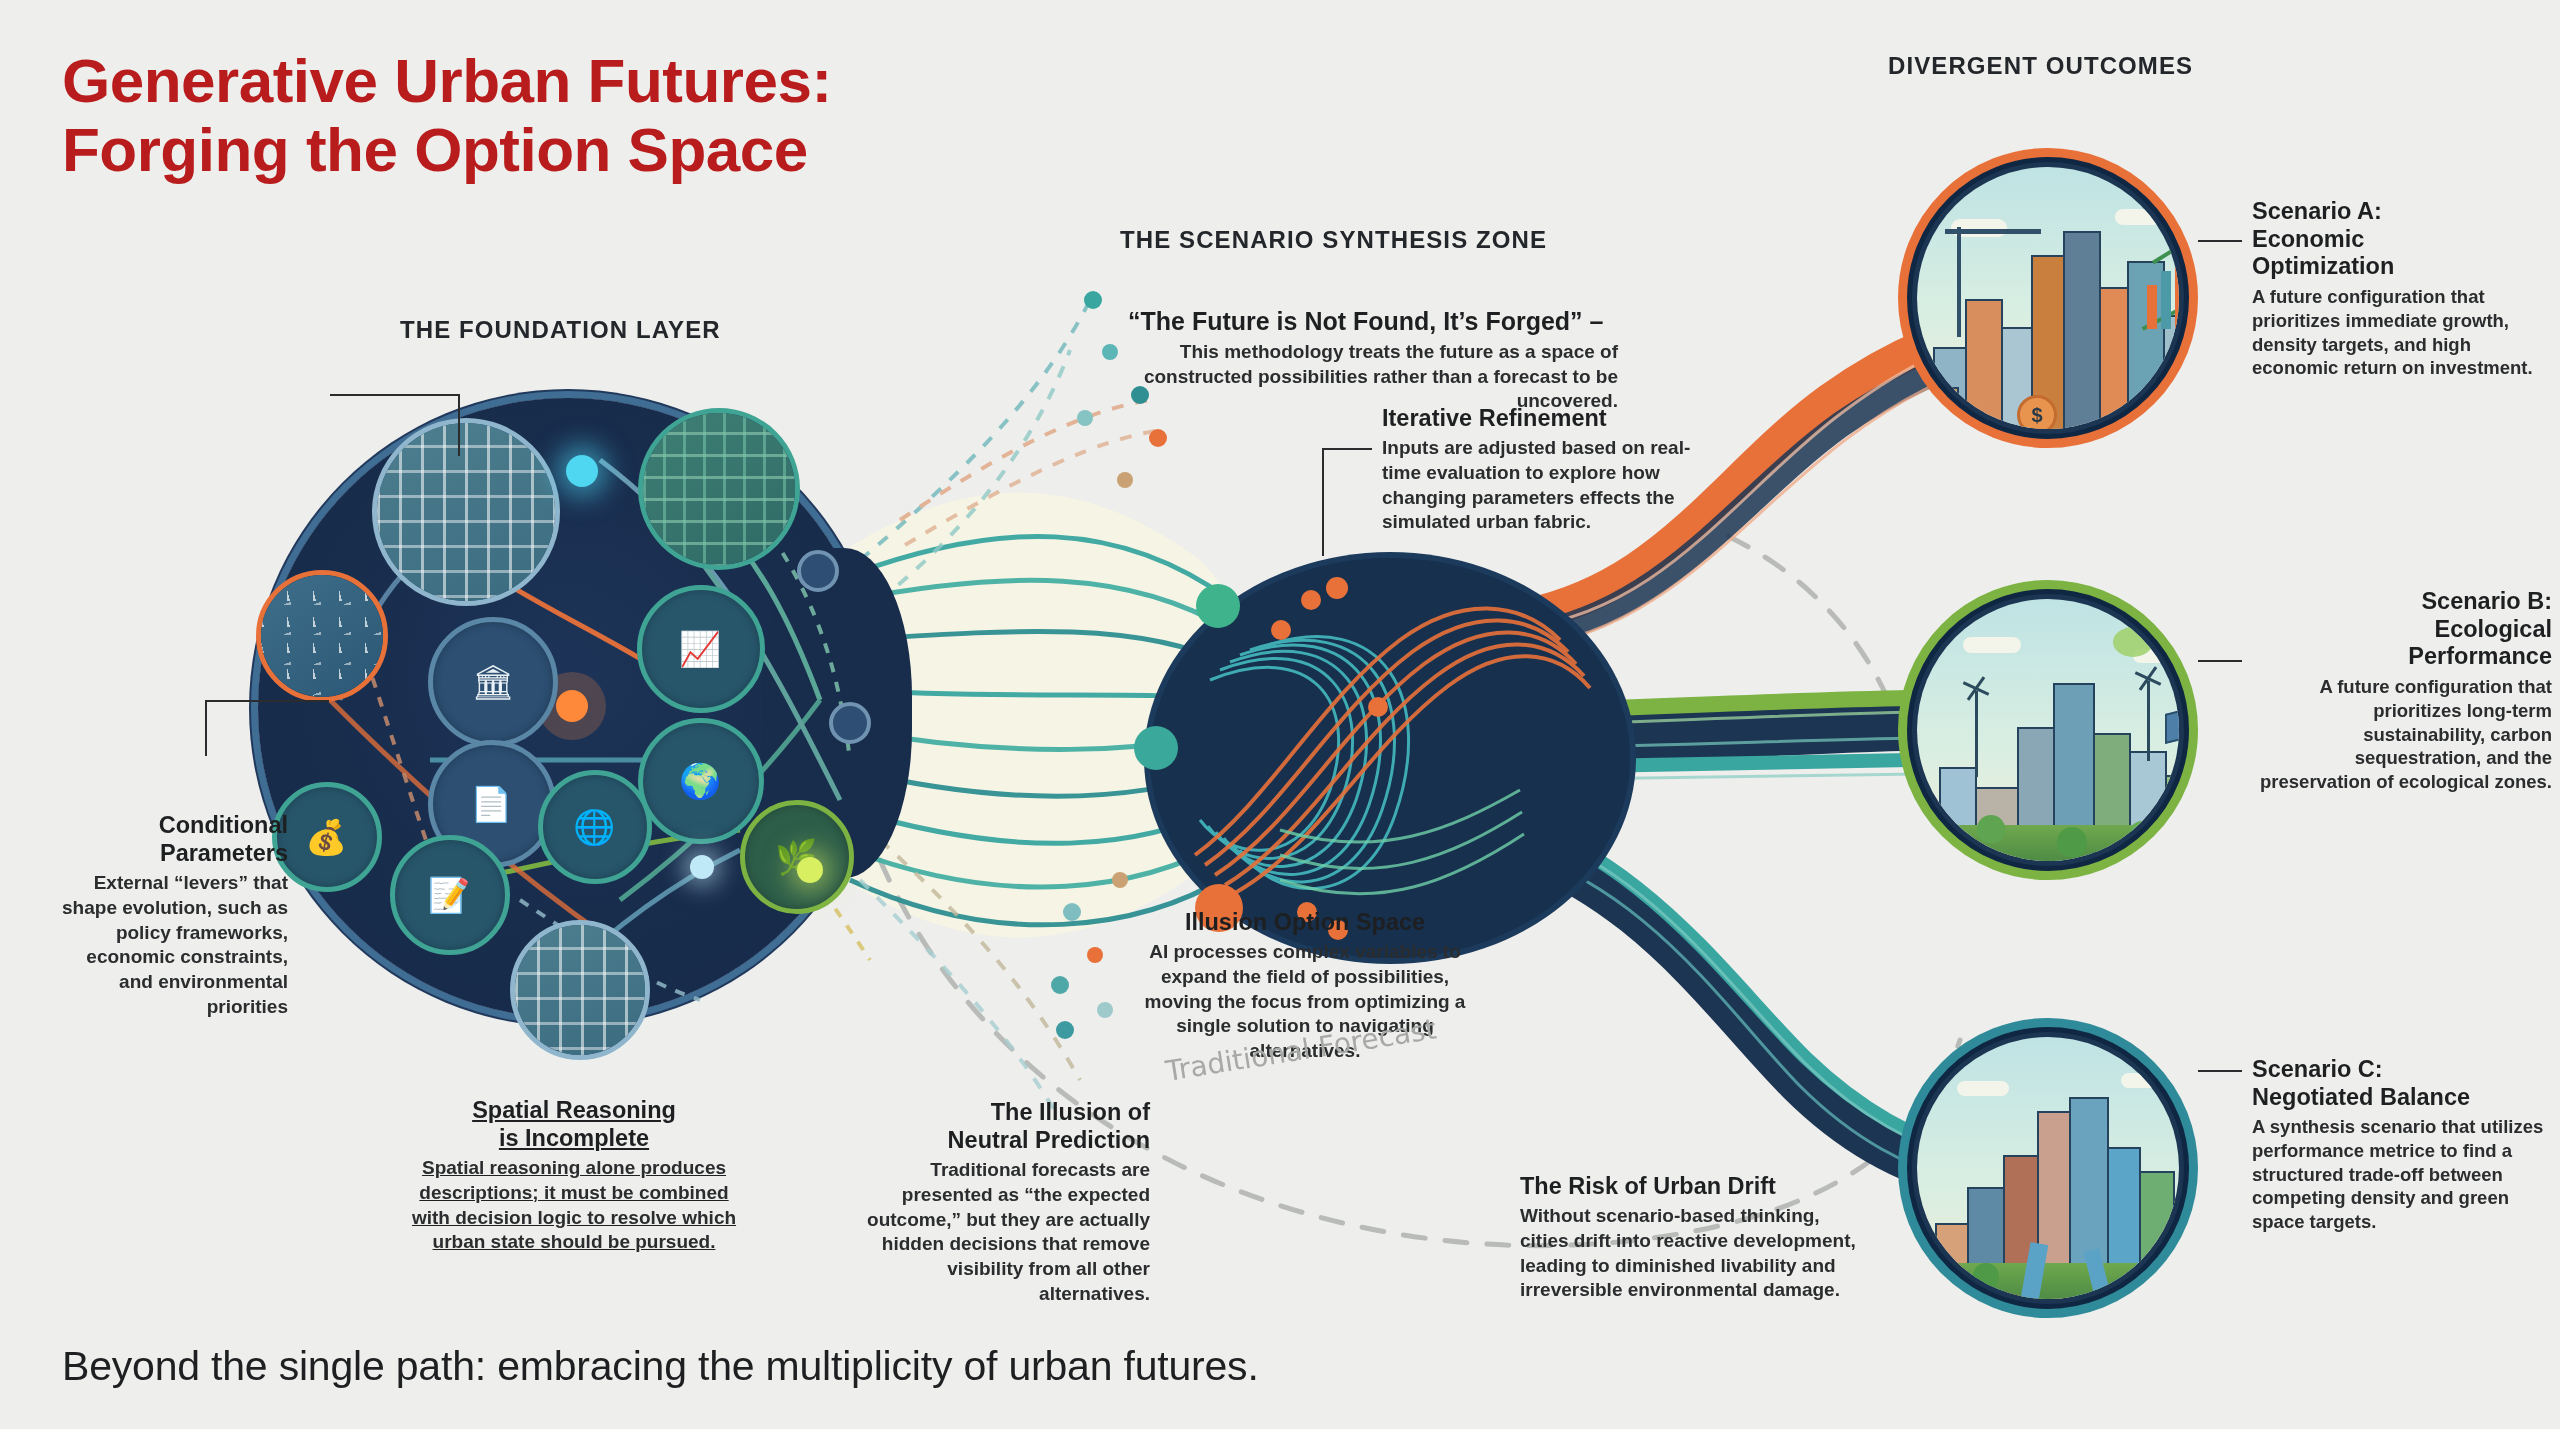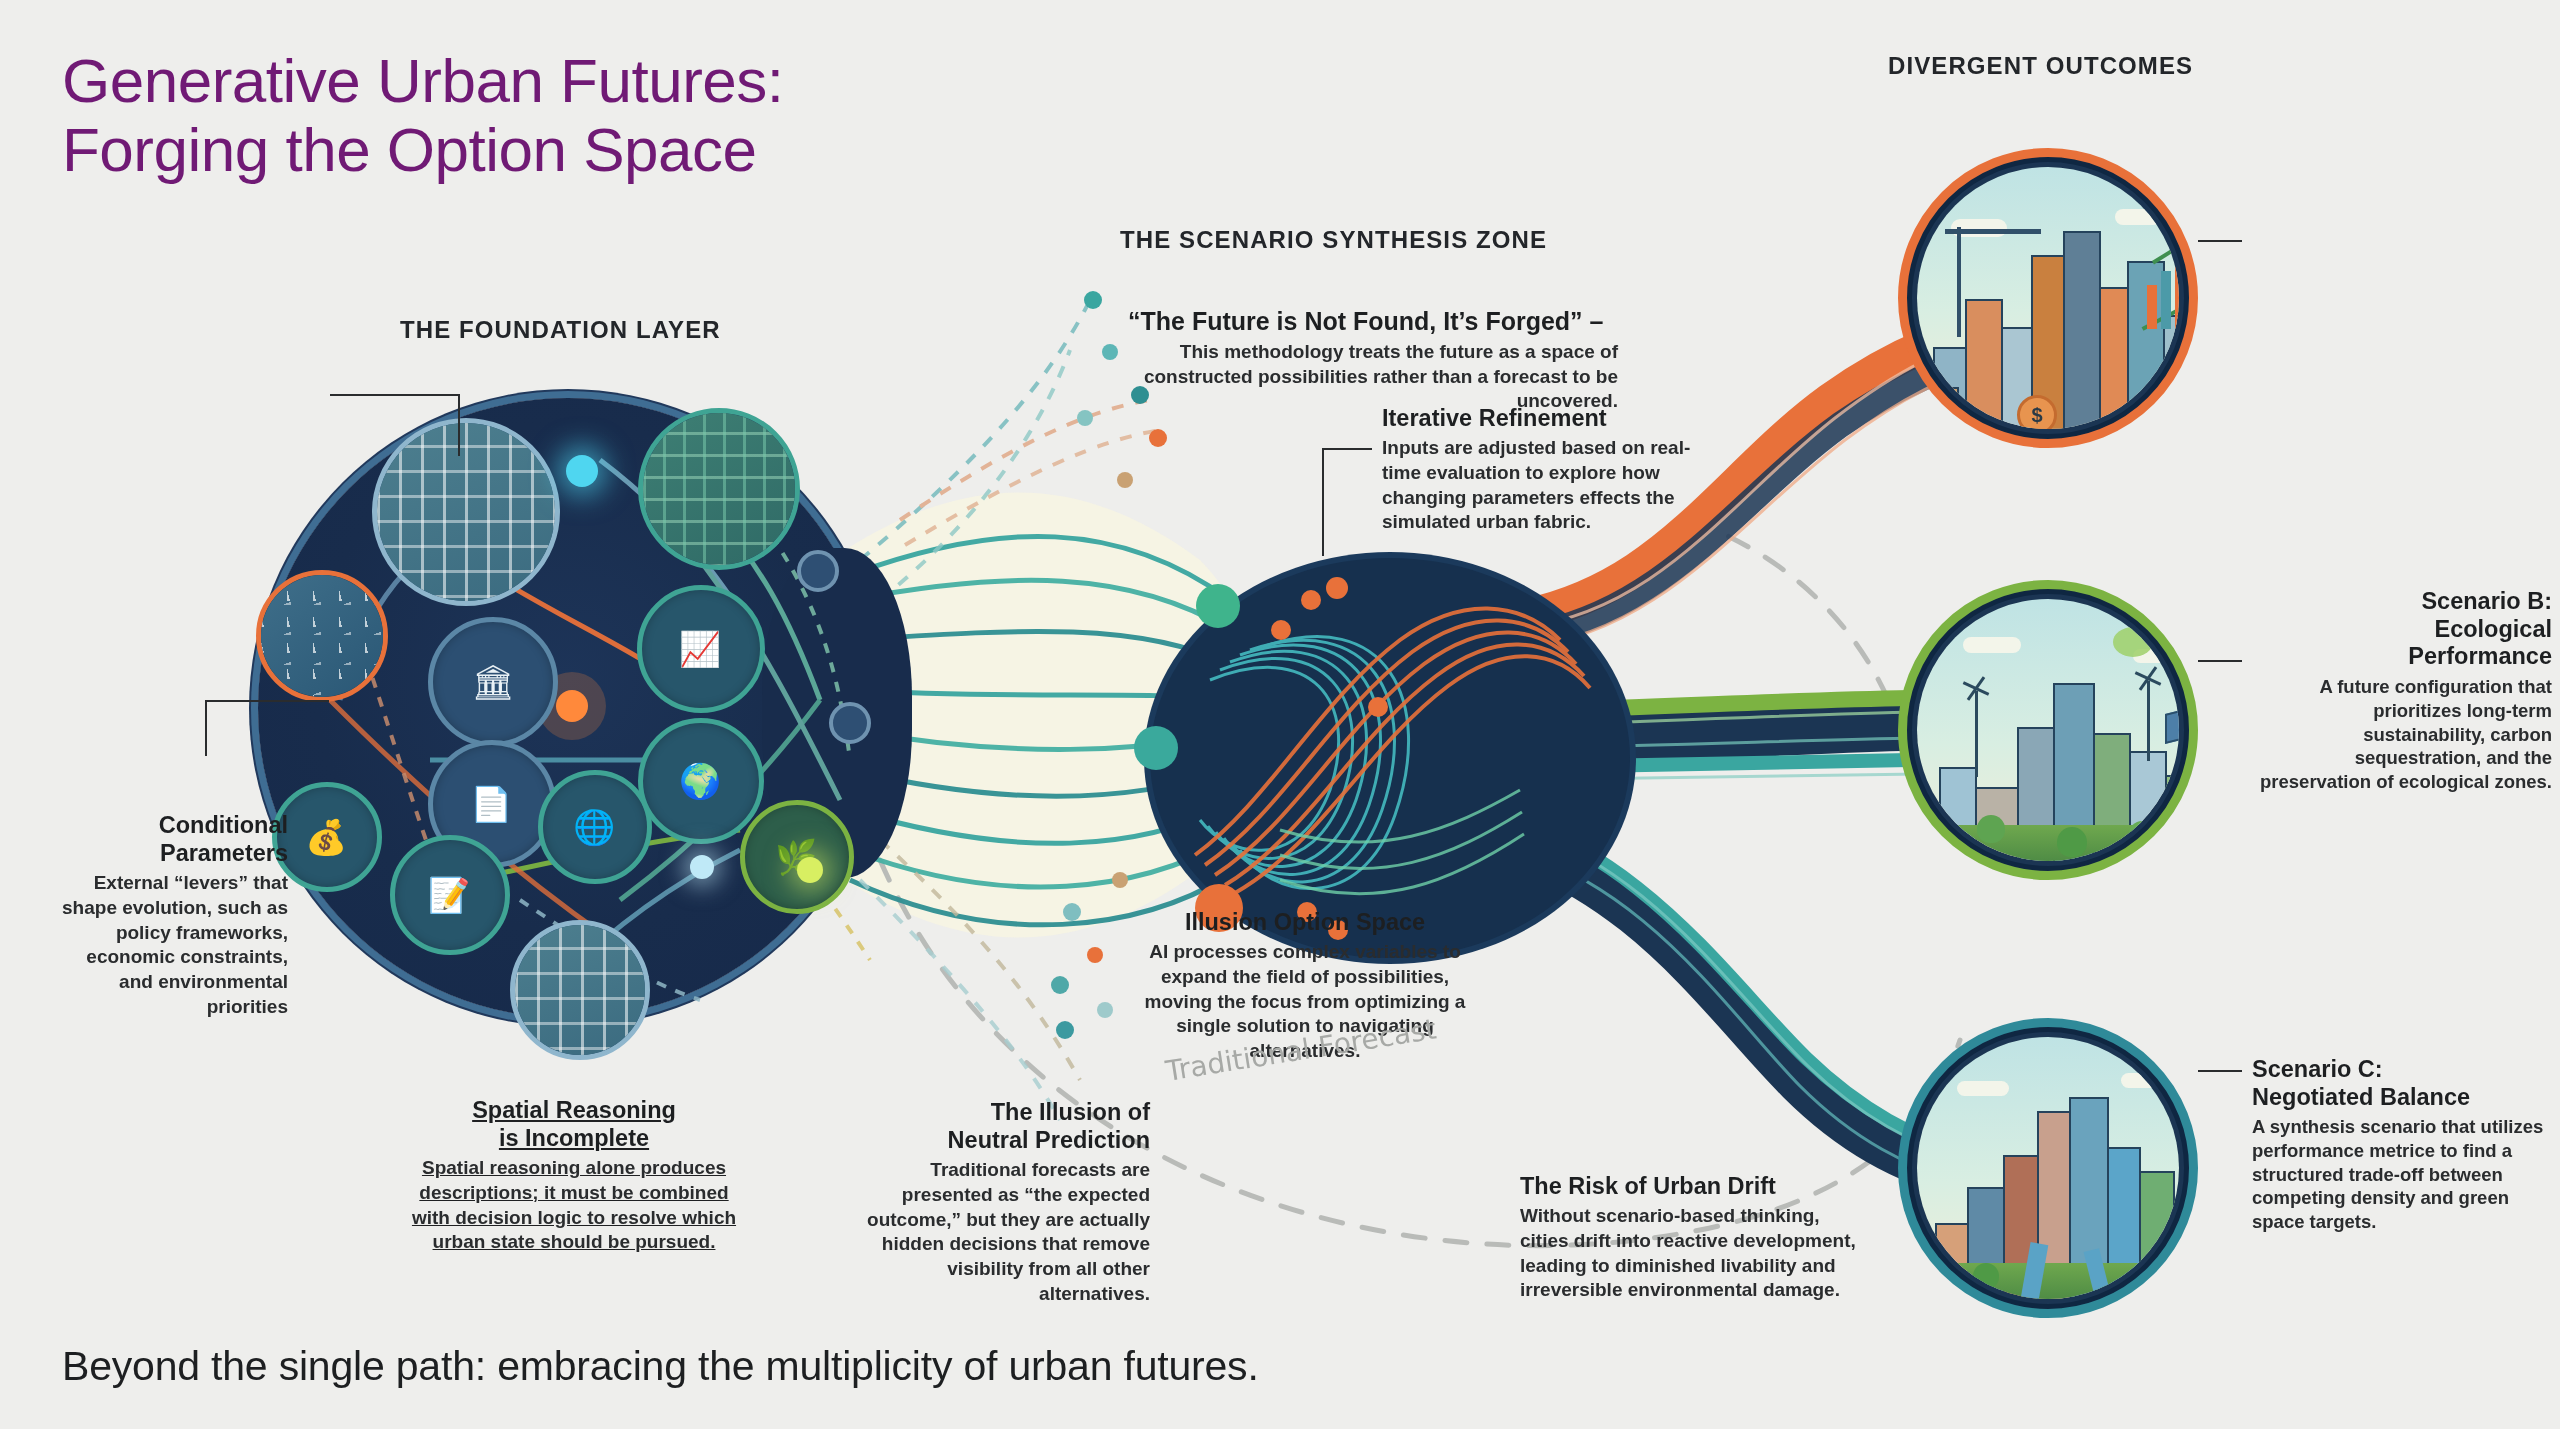--- a/index.html
+++ b/index.html
@@ -10,22 +10,22 @@
     color:#1f2022;
     overflow:hidden;
     position:relative;
   }
   #stage{position:absolute;inset:0;}
   .abs{position:absolute;}
 
   
   .main-title{
     left:62px;top:46px;width:1100px;
-    font-size:62px;line-height:1.12;font-weight:400;
-    color:#701a75;letter-spacing:-0.5px;
+    font-size:62px;line-height:1.12;font-weight:700;
+    color:#b91c1c;letter-spacing:-0.5px;
   }
   .footer-caption{
     left:62px;top:1343px;width:1700px;
     font-size:41px;font-weight:400;color:#1d1f21;letter-spacing:-0.2px;
   }
   .section-head{
     font-size:24px;font-weight:800;letter-spacing:1.1px;color:#23262a;
     text-transform:uppercase;
   }
   #head-foundation{left:400px;top:316px;}
@@ -399,20 +399,26 @@
       <div class="abs" style="left:28px;top:62px;width:96px;height:5px;background:#31506a;"></div>
       <div class="abs" style="left:232px;top:80px;width:52px;height:4px;background:#3f8f4f;transform:rotate(-32deg);"></div>
       <div class="abs" style="left:222px;top:146px;width:60px;height:4px;background:#3f8f4f;transform:rotate(-28deg);"></div>
       <div class="abs" style="left:230px;top:118px;width:10px;height:44px;background:#e8713a;"></div>
       <div class="abs" style="left:244px;top:104px;width:10px;height:58px;background:#4c9aa8;"></div>
       <div class="abs" style="left:258px;top:92px;width:10px;height:70px;background:#e8713a;"></div>
       <div class="abs" style="left:100px;top:228px;width:34px;height:34px;border-radius:50%;background:#e8944f;border:3px solid #c46b2f;display:flex;align-items:center;justify-content:center;font-weight:800;font-size:20px;color:#2a3a46;">$</div>
     </div>
   </div>
   <div class="lead h" style="left:2198px;top:240px;width:44px;"></div>
+  <div class="scen-label" style="left:2252px;top:198px;">
+    <div class="t">Scenario A:</div>
+    <div class="t">Economic</div>
+    <div class="t">Optimization</div>
+    <div class="b">A future configuration that prioritizes immediate growth, density targets, and high economic return on investment.</div>
+  </div>
 
   <div class="scenario-circle" style="left:1898px;top:580px;border-color:#7cb342;">
     <div class="inner">
       <div class="sky"></div>
       <div class="cloud" style="left:46px;top:38px;width:58px;height:16px;"></div>
       <div class="cloud" style="left:216px;top:50px;width:44px;height:14px;"></div>
       <div class="abs" style="left:196px;top:28px;width:40px;height:30px;border-radius:50%;background:#9fd06a;opacity:.85;"></div>
       <div class="skyline">
         <div class="bld" style="left:22px;width:34px;height:92px;background:#9fc3d4;"></div>
         <div class="bld" style="left:58px;width:40px;height:72px;background:#b9b2a6;"></div>

